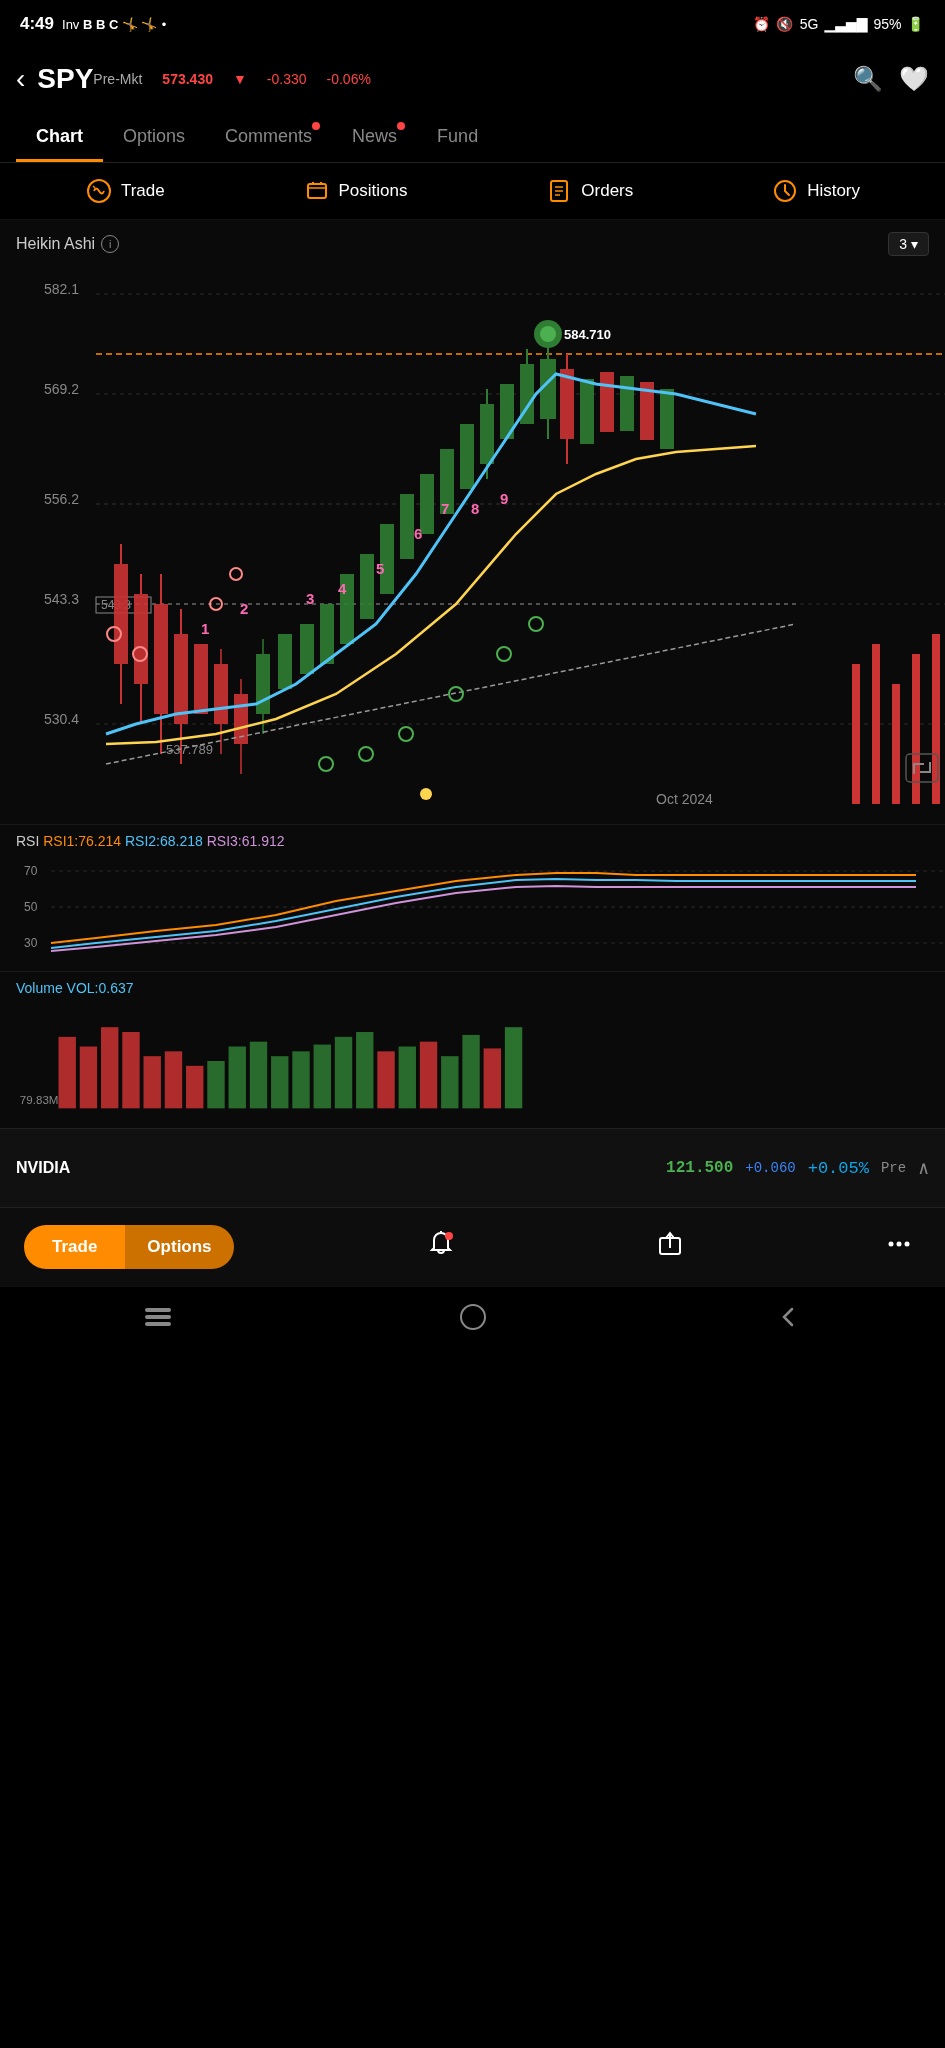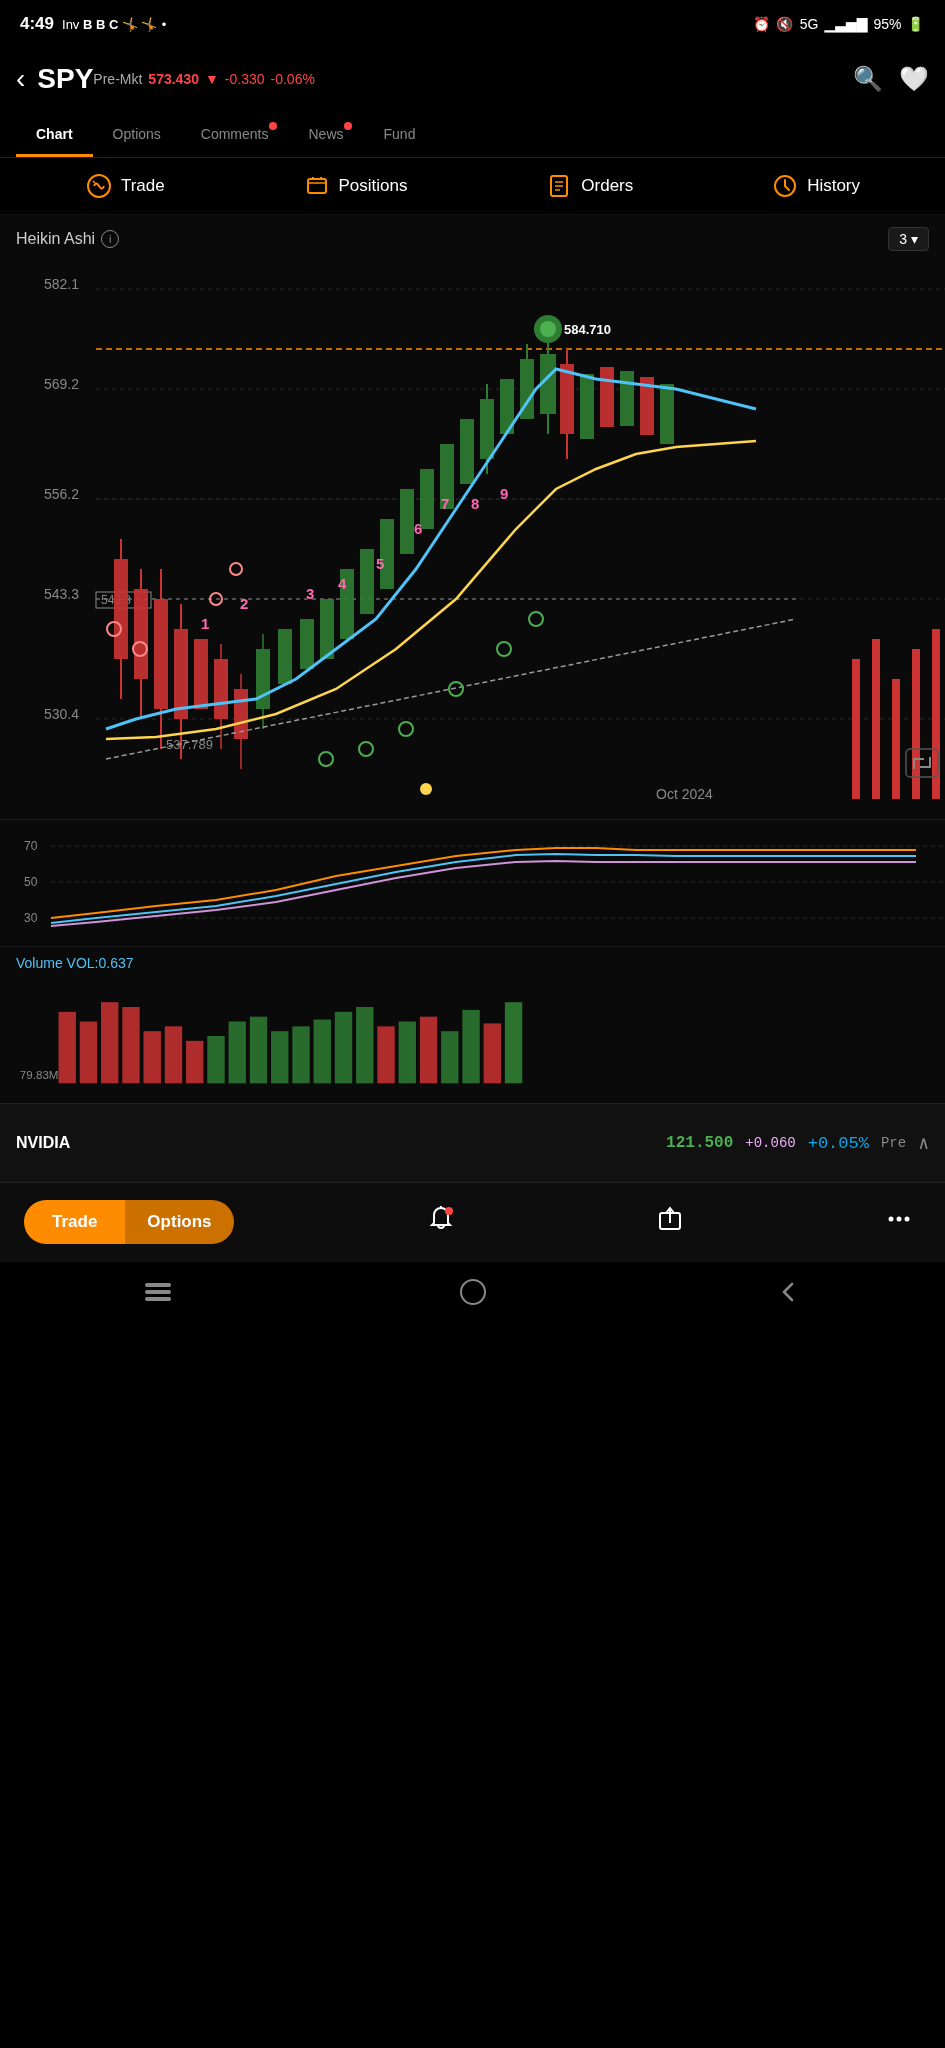--- a/index.html
+++ b/index.html
@@ -61,21 +61,21 @@
     }
     .ticker-name {
       font-size: 28px;
       font-weight: 700;
       color: #fff;
     }
     .pre-mkt-info {
       font-size: 14px;
       color: #aaa;
       display: flex;
-      gap: 6px;
+      gap: 20px;
       align-items: center;
     }
     .pre-mkt-label { color: #aaa; }
     .pre-mkt-price { color: #ff4444; font-weight: 600; }
     .pre-mkt-change { color: #ff4444; }
     .header-right {
       display: flex;
       gap: 16px;
       align-items: center;
     }
@@ -87,21 +87,21 @@
 
     
     .nav-tabs {
       display: flex;
       background: #000;
       border-bottom: 1px solid #222;
       padding: 0 16px;
     }
     .nav-tab {
       padding: 12px 20px;
-      font-size: 14px;
+      font-size: 18px;
       color: #888;
       cursor: pointer;
       position: relative;
       white-space: nowrap;
     }
     .nav-tab.active {
       color: #fff;
       font-weight: 700;
       border-bottom: 3px solid #ff8c00;
     }
@@ -221,21 +221,21 @@
       font-weight: 600;
       color: #fff;
     }
     .ticker-data {
       display: flex;
       gap: 12px;
       align-items: center;
       font-family: Liberation Mono, monospace;
     }
     .ticker-price { color: #4caf50; font-size: 16px; font-weight: 600; }
-    .ticker-change { color: #f0abfc; font-size: 14px; }
+    .ticker-change { color: #3b82f6; font-size: 14px; }
     .ticker-pct { color: #0ea5e9; font-size: 17px; }
     .ticker-pre { color: #888; font-size: 14px; }
     .ticker-chevron { color: #888; font-size: 18px; }
 
     
     .bottom-toolbar {
       background: #0d0d0d;
       display: flex;
       align-items: center;
       justify-content: space-between;
@@ -541,20 +541,28 @@
 
       <text x="130" y="490" fill="#888" font-size="13">537.789</text>
 
       <rect x="870" y="490" width="32" height="28" rx="4" fill="none" stroke="#555" stroke-width="1.5"></rect>
       <polyline points="878,510 878,500 888,500" fill="none" stroke="#888" stroke-width="2"></polyline>
       <polyline points="894,498 894,508 884,508" fill="none" stroke="#888" stroke-width="2"></polyline>
     </svg>
   </div>
 
   <div class="rsi-section">
+    <div class="rsi-label">
+      <span>RSI</span>
+      <span class="r1">RSI1:76.214</span>
+      <span> </span>
+      <span class="r2">RSI2:68.218</span>
+      <span> </span>
+      <span class="r3">RSI3:61.912</span>
+    </div>
     <svg width="945" height="110" viewBox="0 0 945 110" style="display:block; background:#0a0a0a;">
 
       <text x="8" y="22" fill="#888" font-size="12">70</text>
       <line x1="35" y1="18" x2="930" y2="18" stroke="#2a2a2a" stroke-width="1" stroke-dasharray="4,4"></line>
       <text x="8" y="58" fill="#888" font-size="12">50</text>
       <line x1="35" y1="54" x2="930" y2="54" stroke="#2a2a2a" stroke-width="1" stroke-dasharray="4,4"></line>
       <text x="8" y="94" fill="#888" font-size="12">30</text>
       <line x1="35" y1="90" x2="930" y2="90" stroke="#2a2a2a" stroke-width="1" stroke-dasharray="4,4"></line>
 
       <polyline points="35,90 80,85 140,78 200,72 260,62 320,48 380,38 440,28 500,22 540,20 580,20 620,22 660,22 700,22 740,22 780,22 820,22 860,22 900,22" fill="none" stroke="#ff8c00" stroke-width="2"></polyline>

